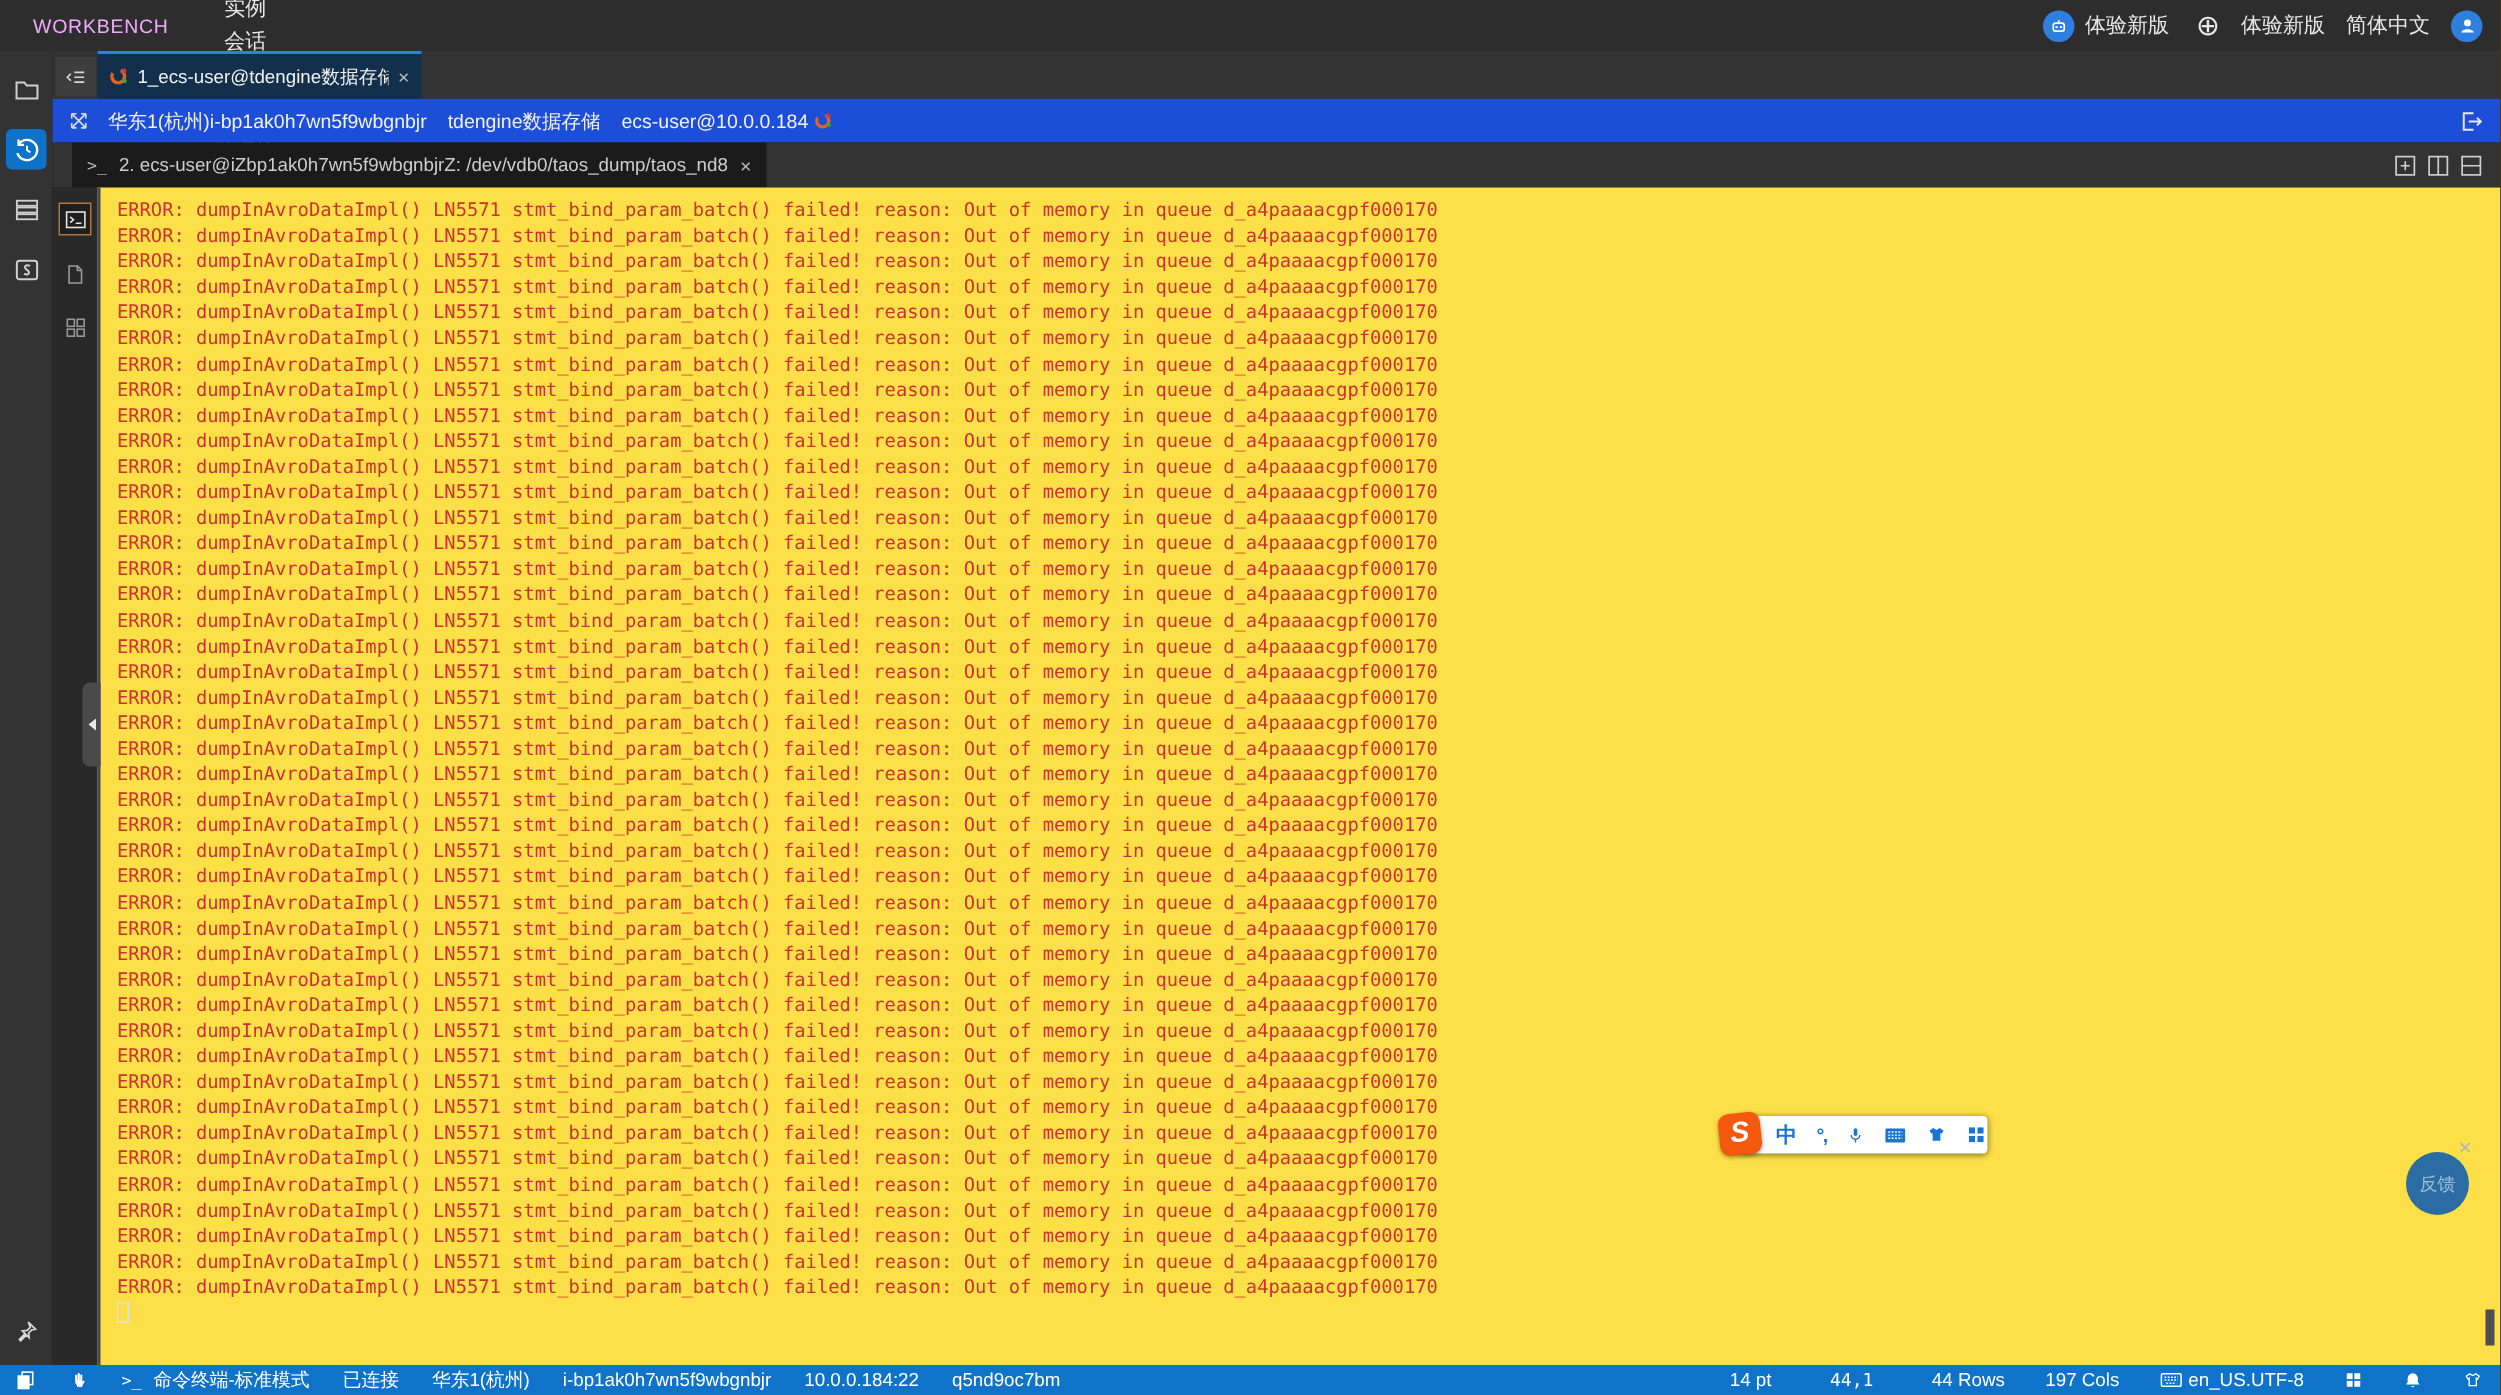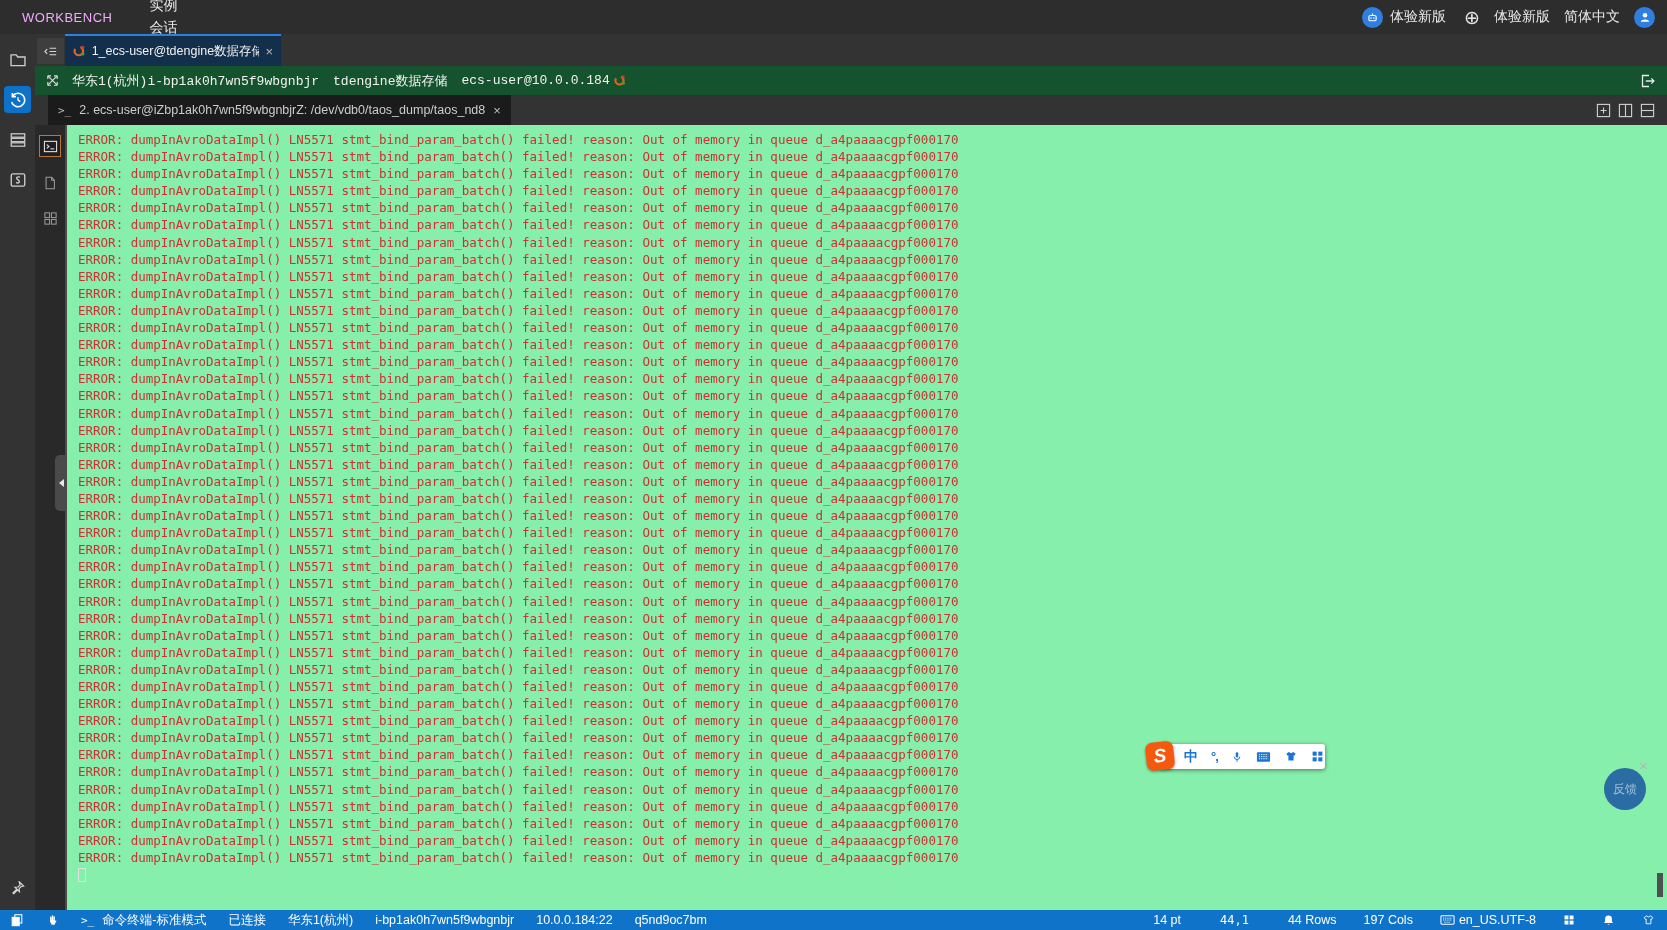--- a/index.html
+++ b/index.html
@@ -34,22 +34,22 @@
   
   .session-strip{height:32px;flex:0 0 32px;background:#333333;display:flex;align-items:stretch;}
   .outline-box{width:27px;margin:4px 0 0 2px;height:26px;background:#3e3e3e;display:flex;
                align-items:center;justify-content:center;color:#d8d8d8;}
   .session-tab{margin-left:1px;width:216px;background:#12304b;border-top:2px solid #2f80d8;
                display:flex;align-items:center;padding:0 8px 0 7px;font-size:12.5px;color:#f2f2f2;}
   .session-tab .tab-label{margin:0 6px;white-space:nowrap;overflow:hidden;}
   .tab-close{color:#bcbcbc;font-size:13px;line-height:1;cursor:pointer;}
 
   
-  .conn-bar{height:29px;flex:0 0 29px;background:#14532d;display:flex;align-items:center;
-            padding:0 12px 0 10px;font-size:13px;color:#f2f2f2;font-family:Liberation Mono, monospace;}
+  .conn-bar{height:29px;flex:0 0 29px;background:#1d4ed8;display:flex;align-items:center;
+            padding:0 12px 0 10px;font-size:13px;color:#f2f2f2;}
   .conn-bar .expand{color:#dcdcdc;margin-right:12px;display:flex;}
   .conn-text{margin-right:14px;white-space:nowrap;}
   .conn-host{display:flex;align-items:center;gap:3px;}
   .conn-spacer{flex:1 1 auto;}
   .exit-icon{color:#eaeaea;display:flex;}
 
   
   .term-strip{height:30px;flex:0 0 30px;background:#333333;display:flex;align-items:stretch;
               padding-left:13px;}
   .term-tab{background:#1b1b1b;display:flex;align-items:center;padding:0 10px;gap:8px;
@@ -58,21 +58,21 @@
   .term-strip-spacer{flex:1 1 auto;}
   .term-strip-icons{display:flex;align-items:center;gap:7px;color:#cfcfcf;padding-right:12px;}
 
   
   .term-row{flex:1 1 auto;display:flex;min-height:0;}
   .inner-sidebar{flex:0 0 30px;background:#292929;display:flex;flex-direction:column;
                  align-items:center;padding-top:10px;color:#9a9a9a;}
   .term-icon-box{width:22px;height:22px;border:1px solid #b5773b;background:#1f1f1f;color:#e8e8e8;
                  display:flex;align-items:center;justify-content:center;margin-bottom:18px;}
   .inner-icon{margin-bottom:20px;display:flex;}
-  .term-output{flex:1 1 auto;background:#86efac;border-left:2px solid #4a4a4a;position:relative;
+  .term-output{flex:1 1 auto;background:#fde047;border-left:2px solid #4a4a4a;position:relative;
                padding:6px 0 0 11px;overflow:hidden;
                font-family:"DejaVu Sans Mono","Liberation Mono",monospace;
                font-size:12.5px;line-height:17.1px;}
   .term-line{color:#cd3131;white-space:nowrap;}
   .term-cursor{width:8px;height:14px;border:1px solid #e0e0e0;margin-top:2px;}
 
   
   .collapse-handle{position:absolute;left:55px;top:455px;width:12px;height:56px;background:#4a4a4a;
                    border-radius:5px 0 0 5px;display:flex;align-items:center;justify-content:center;z-index:5;}
   .collapse-handle .tri{width:0;height:0;border-top:4px solid transparent;border-bottom:4px solid transparent;

